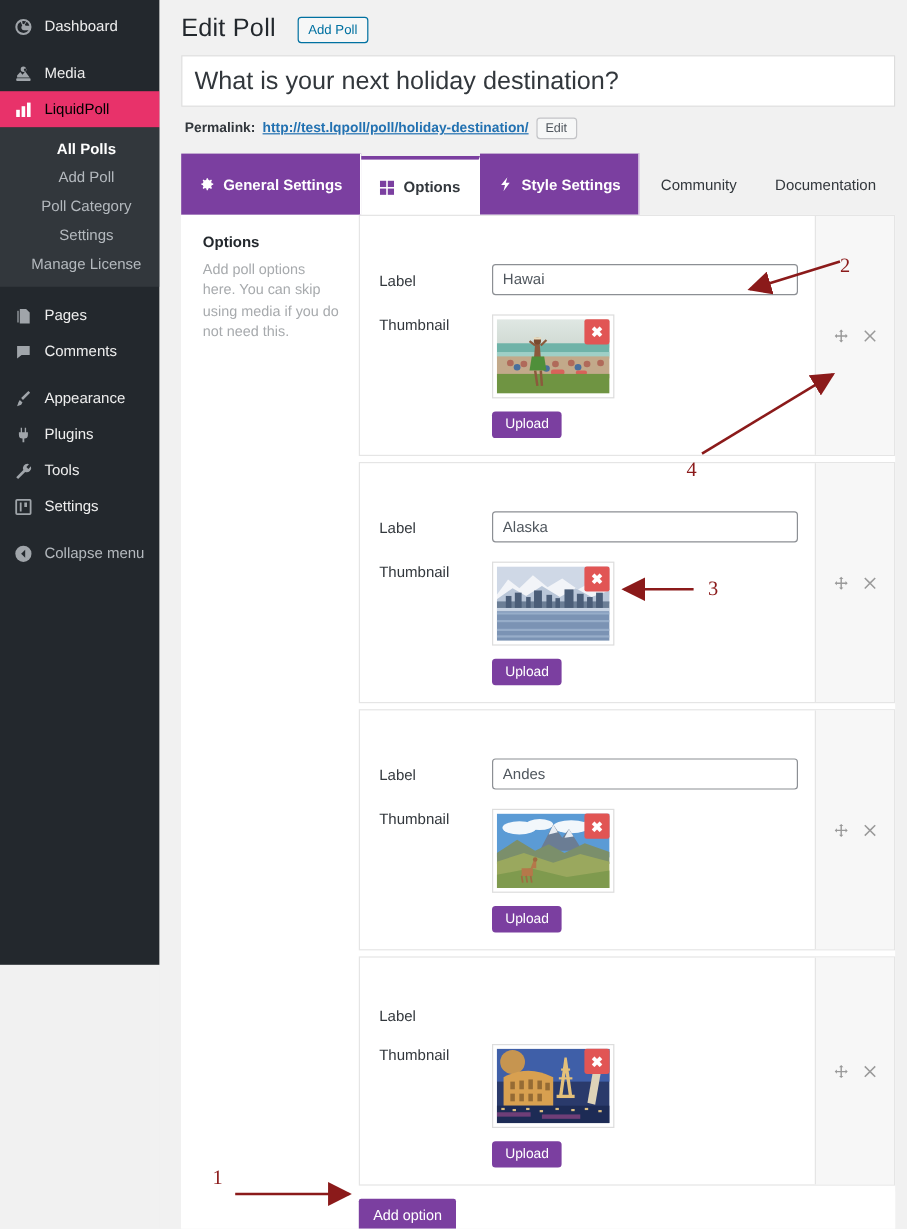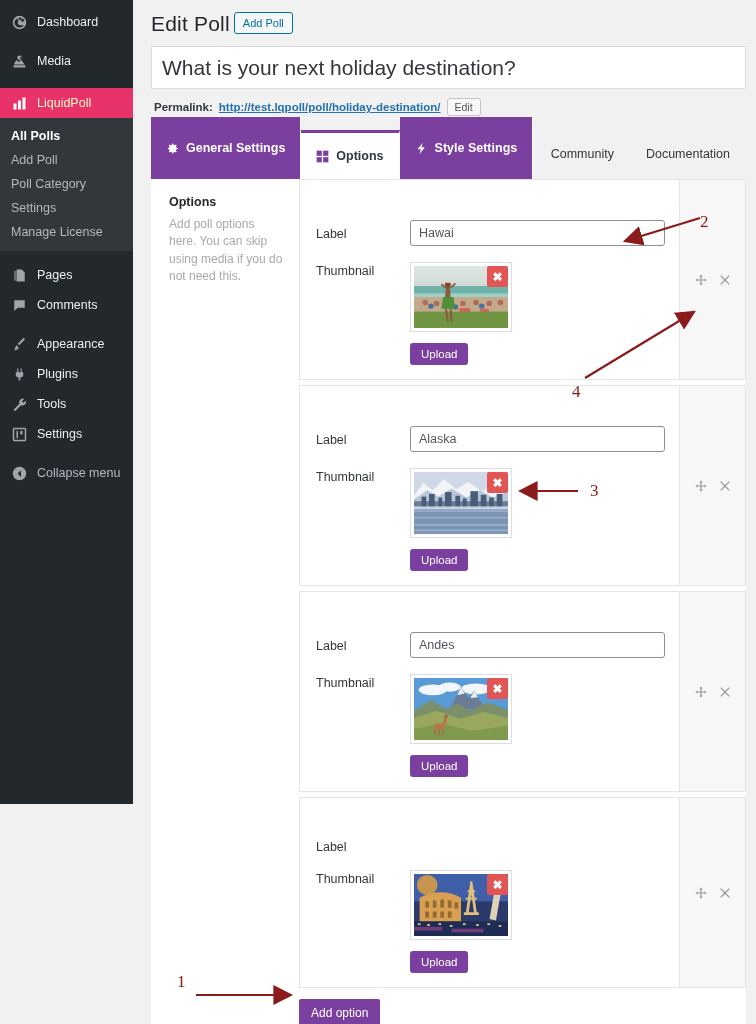--- a/index.html
+++ b/index.html
@@ -20,47 +20,47 @@
   }
   .menu-top {
     display: flex; align-items: center;
     height: 30px; padding: 0 10px 0 11px; gap: 9px;
     color: #eee; cursor: pointer;
   }
   .menu-top .mi { width: 17px; display: flex; justify-content: center; align-items: center; color: #a0a5aa; }
   .menu-top .mlabel { font-size: 12.5px; line-height: 1; }
   .menu-sep { height: 9px; }
   .menu-top.current {
-    background: #e8326a; color: #fef9c3; position: relative; margin-top: 12px;
+    background: #e8326a; color: #000000; position: relative;
   }
   .menu-top.current .mi { color: #fff; }
   .menu-top.current::after {
     content:""; position:absolute; right:-8px; top:50%;
     transform: translateY(-50%);
     border: 8px solid transparent; border-left-color: #e8326a;
     border-right-width:0;
   }
   .submenu { background: #32373c; padding: 6px 0 7px 0; }
   .submenu a {
     display: block; padding: 5px 0 5px 11px;
-    color: #b4b9be; text-decoration: none; font-size: 12.5px;
+    color: #b4b9be; text-decoration: none; font-size: 12.5px; text-align: center;
   }
   .submenu a.cur { color: #fff; font-weight: bold; }
   .collapse { color: #b4b9be; }
 
   
   .mi svg { width: 15px; height: 15px; fill: currentColor; display:block; }
 
   
   .main {
     flex: 1; height: 1024px; background: #f1f1f1;
     padding: 8px 10px 0 18px; position: relative;
     overflow: hidden;
   }
-  .page-head { display: flex; align-items: flex-start; gap: 4px; padding: 4px 0 10px 0; }
+  .page-head { display: flex; align-items: flex-end; gap: 18px; padding: 4px 0 10px 0; }
   .page-title { font-size: 21px; font-weight: 400; color: #23282d; letter-spacing: .2px; }
   .add-poll-btn {
     border: 1px solid #0071a1; color: #0071a1; background: #f6f7f7;
     border-radius: 3px; font-size: 11px; padding: 3px 8px;
     cursor: pointer; line-height: 1.3;
   }
   .title-input {
     width: 100%; height: 43px; background: #fff;
     border: 1px solid #ddd; padding: 3px 10px;
     font-size: 21px; color: #32373c; font-family: "Liberation Sans", sans-serif;
@@ -71,21 +71,21 @@
   .edit-btn {
     border: 1px solid #c3c4c7; background: #f6f7f7; color: #50575e;
     border-radius: 3px; font-size: 10.5px; padding: 2px 7px; cursor: pointer;
   }
 
   
   .tabbar { display: flex; align-items: flex-end; height: 51px; }
   .tab {
     background: #7b3fa0; color: #fff;
     display: flex; align-items: center; gap: 7px;
-    padding: 0 15px; height: 62px; font-size: 12.5px; font-weight: bold;
+    padding: 0 15px; height: 51px; font-size: 12.5px; font-weight: bold;
     cursor: pointer; border-right: 1px solid #fff;
   }
   .tab.active {
     background: #fff; color: #32373c; border-top: 3px solid #7b3fa0;
     height: 49px;
   }
   .tab .ticon { display:flex; align-items:center; }
   .tab .ticon svg { width: 13px; height: 13px; fill: currentColor; display:block;}
   .tab.active .ticon svg { fill: #7b3fa0; }
   .tab-link {

